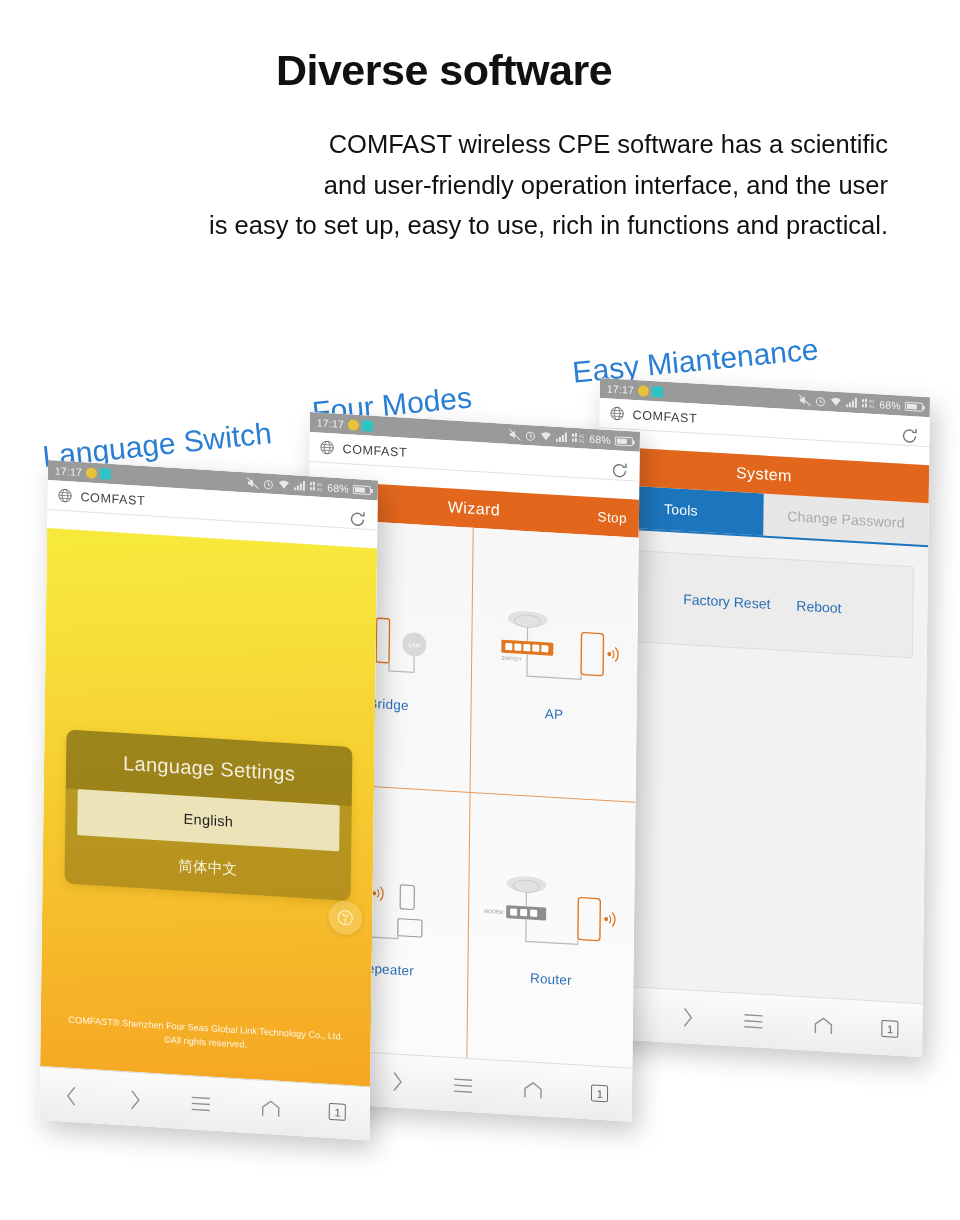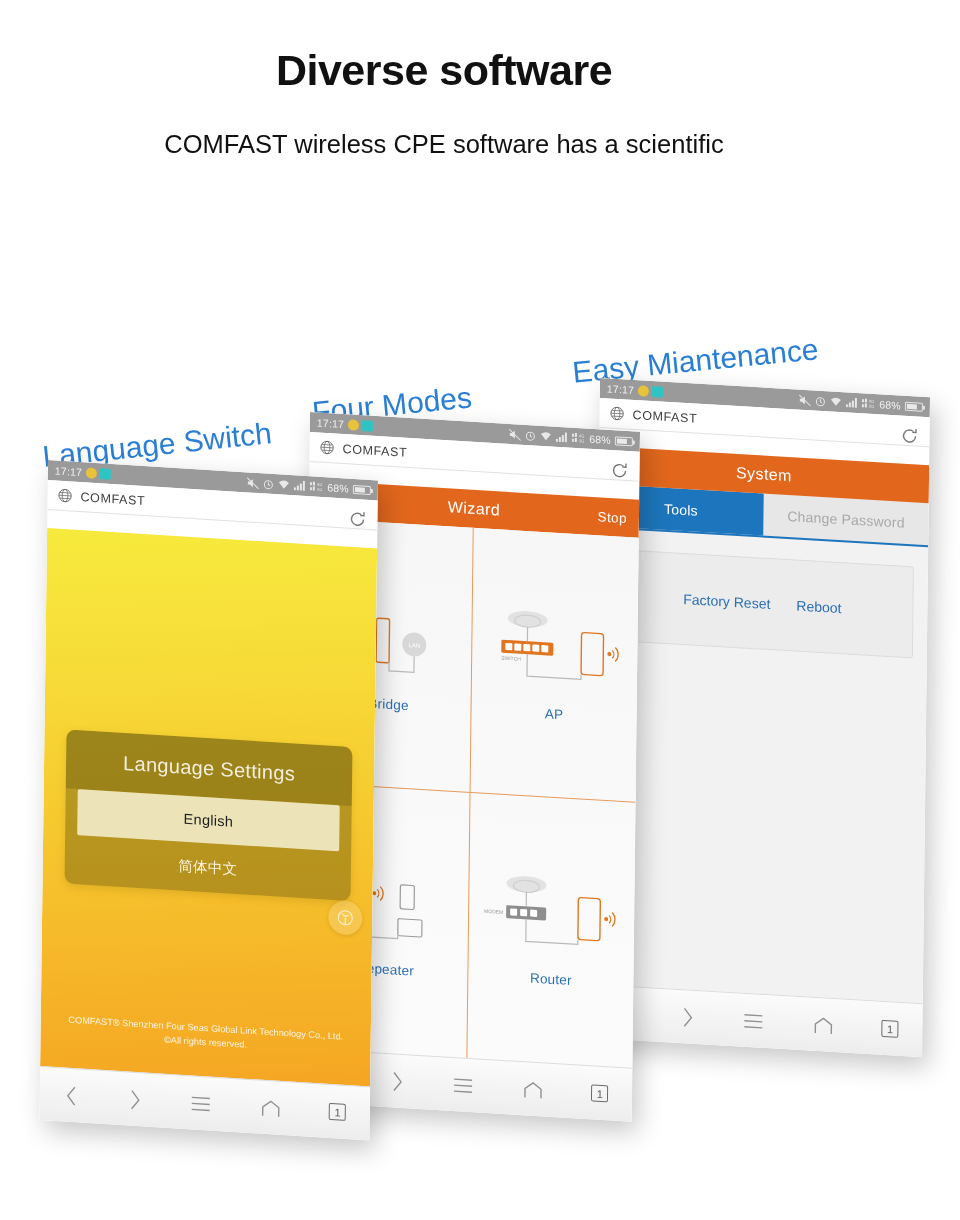--- a/index.html
+++ b/index.html
@@ -18,21 +18,21 @@
     line-height: 1.25; letter-spacing:-0.5px;
     padding-top: 44px;
     font-family: "Liberation Sans", sans-serif;
   }
   .title .l2 { display:block; }
   .subtitle {
     margin-top: 26px;
     font-size: 25.5px; color:#111; line-height: 1.6;
     font-family: "Liberation Sans", sans-serif;
   }
-  .subtitle span { display:block; }
+  .subtitle span { display:block;text-align:right; }
 
   
   .stage { position:absolute; top:330px; left:0; width:960px; height:890px; }
 
   
   .phone {
     position:absolute;
     transform-origin: top left;
     box-shadow: 6px 10px 26px rgba(0,0,0,0.22);
     background:#fff;
@@ -188,20 +188,22 @@
 <body>
 
 <div class="page">
 
   <div class="header">
     <div class="title">
       <span class="l1">Diverse software</span>
     </div>
     <div class="subtitle">
       <span>COMFAST wireless CPE software has a scientific</span>
+      <span>and user-friendly operation interface, and the user</span>
+      <span>is easy to set up, easy to use, rich in functions and practical.</span>
     </div>
   </div>
 
   <div class="stage">
 
     <div class="flabel" id="lbl3">Easy Miantenance</div>
     <div class="flabel" id="lbl2">Four Modes</div>
 
     <div class="phone" id="phone3">
       <div class="screen">

